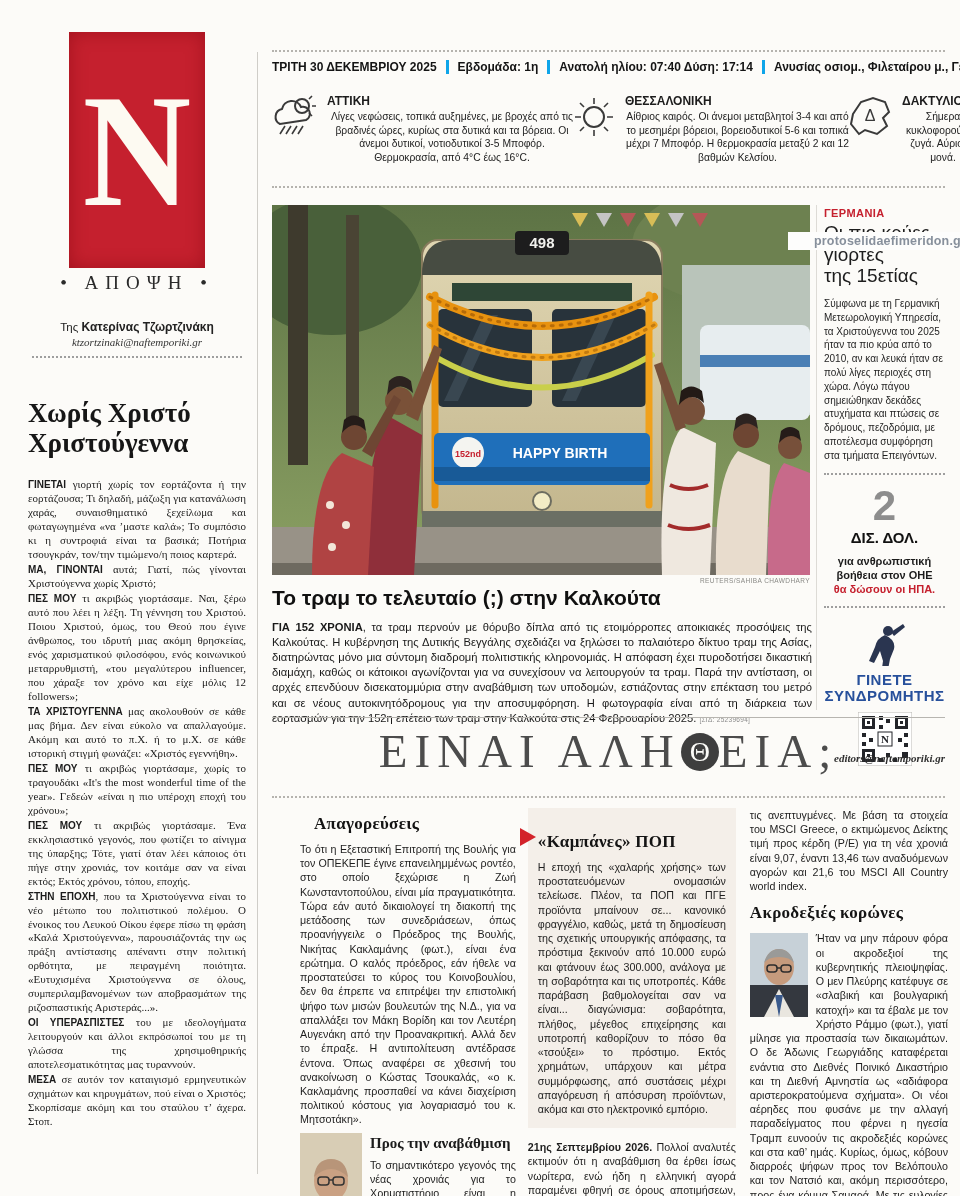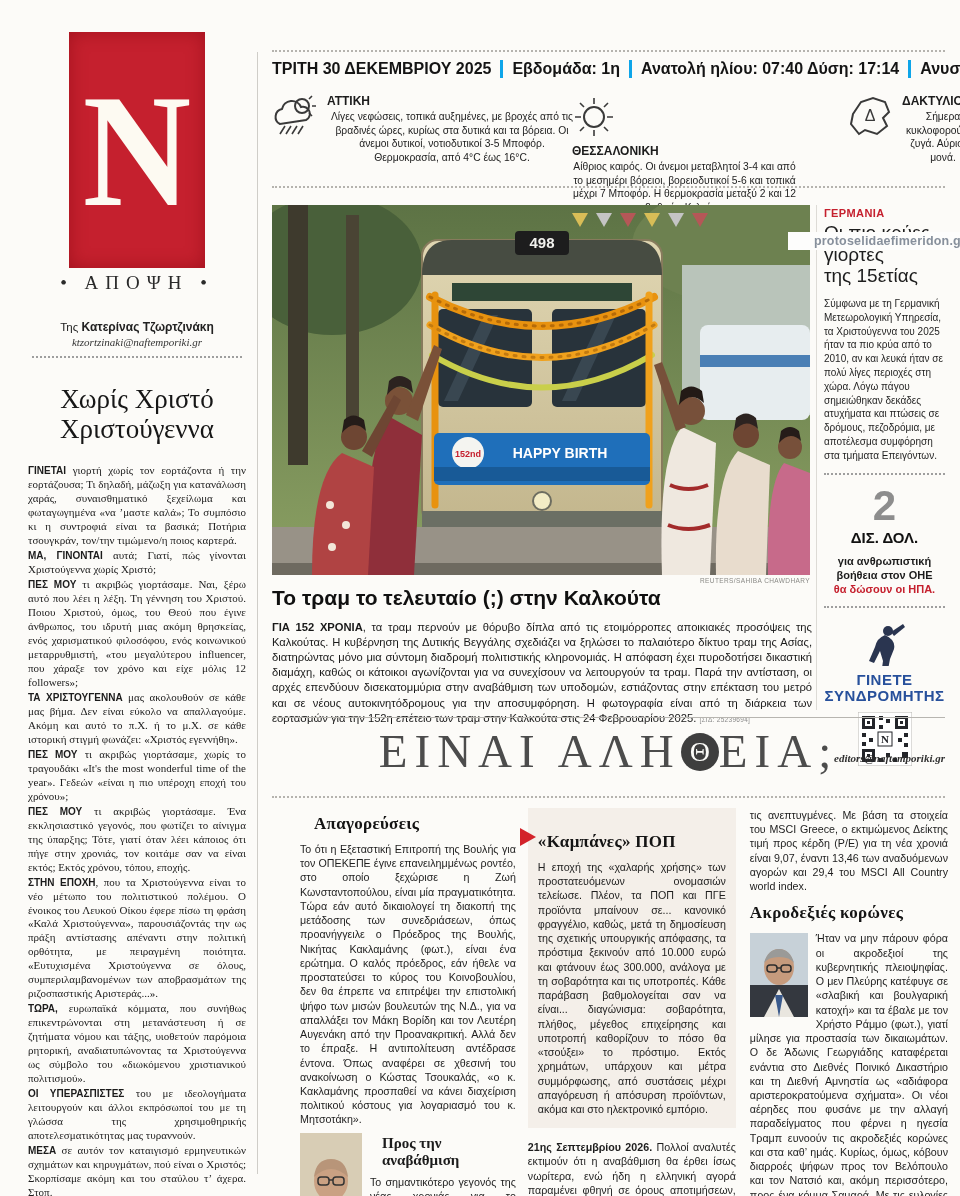--- a/index.html
+++ b/index.html
@@ -12,44 +12,44 @@
   .leftcol{position:absolute;left:28px;top:18px;width:218px;}
   .logo-box{width:136px;height:236px;background:#c5202e;margin:14px auto 0;display:flex;
             align-items:center;justify-content:center;box-shadow:inset 0 0 18px rgba(120,0,10,.45);}
   .logo-n{font-family:"Liberation Serif",serif;font-size:150px;font-weight:bold;color:#fdfaf2;line-height:1;transform:scaleY(1.08);}
   .aposi{margin-top:4px;text-align:center;font-size:19px;letter-spacing:7px;color:#2a2a2a;}
   .byline{margin-top:26px;text-align:center;font-size:11.5px;color:#222;}
   .byline b{font-size:12px;}
   .bymail{text-align:center;font-size:11px;font-style:italic;margin-top:2px;color:#333;}
   .dots{border-top:2px dotted #9e9e9e;height:0;}
   .leftcol .dots{margin:8px 4px 0;}
-  .op-head{margin-top:26px;text-align:center;font-size:27px;line-height:1.12;color:#161616;font-weight:normal;}
+  .op-head{margin-top:40px;text-align:left;font-size:27px;line-height:1.12;color:#161616;font-weight:bold;}
   .op-body{margin-top:20px;font-family:"Liberation Serif","DejaVu Serif",serif;font-size:11px;
            line-height:1.27;text-align:justify;color:#1b1b1b;}
   .op-body p{margin:0 0 1px;}
   .lead{font-family:"Liberation Sans",sans-serif;font-weight:bold;font-size:10px;}
   .sid{font-size:6.5px;color:#8a8a8a;letter-spacing:.3px;}
 
   
   .vrule{position:absolute;left:257px;top:52px;height:1122px;border-left:1px solid #cfcdc8;}
   .vrule2{position:absolute;left:816px;top:205px;height:505px;border-left:1px solid #dddbd6;}
   .hdots{position:absolute;left:272px;width:673px;border-top:2px dotted #b5b3ae;height:0;}
   .hline{position:absolute;left:272px;width:673px;border-top:1px solid #b7b5b0;height:0;}
 
   
-  .datebar{position:absolute;left:272px;top:60px;width:673px;display:flex;font-size:16px;font-weight:bold;color:#141414;white-space:nowrap;}
+  .datebar{position:absolute;left:272px;top:60px;width:673px;display:flex;font-size:12px;font-weight:bold;color:#141414;white-space:nowrap;}
   .datebar .seg{padding:0 9px;border-left:3px solid #0ea5e9;}
   .datebar .seg:first-child{border-left:none;padding-left:0;}
   .weather{position:absolute;left:272px;top:94px;width:673px;display:flex;}
   .wx{display:flex;}
   .wx .icon{flex:0 0 auto;margin-right:9px;color:#3a3a3a;}
   .wx .tit{font-size:12px;font-weight:bold;margin-bottom:2px;}
   .wx .txt{font-size:10.3px;line-height:1.32;color:#222;text-align:center;}
   .wx1{width:300px;} .wx1 .txt{width:250px;}
-  .wx2{width:275px;flex-direction:column;} .wx2 .txt{width:225px;}
+  .wx2{width:275px;} .wx2 .txt{width:225px;}
   .wx3{width:98px;}  .wx3 .txt{width:82px;}
 
   
   .photo{position:absolute;left:272px;top:205px;width:538px;height:370px;background:#7b8d5e;}
   .credit{position:absolute;left:272px;top:577px;width:538px;text-align:right;font-size:6.5px;color:#8a8a86;letter-spacing:.4px;}
   .story-title{position:absolute;left:272px;top:586px;width:538px;font-size:21px;font-weight:bold;color:#101010;}
   .story-body{position:absolute;left:272px;top:620px;width:540px;font-size:11.2px;line-height:1.35;text-align:justify;color:#191919;}
   .story-body .lead{font-size:11.2px;}
 
   
@@ -75,21 +75,21 @@
          background:#3e3e3e;color:#fbfbf8;font-size:28px;text-align:center;vertical-align:6px;letter-spacing:0;}
   .rum-mail{position:absolute;left:770px;top:752px;width:175px;text-align:right;
             font-family:"Liberation Serif",serif;font-style:italic;font-weight:bold;font-size:11px;color:#2f2f2f;}
   .cols{position:absolute;left:300px;top:808px;width:648px;display:flex;align-items:flex-start;}
   .col-h{font-family:"Liberation Serif","DejaVu Serif",serif;font-weight:bold;font-size:17px;color:#141414;letter-spacing:.3px;}
   .col-t{font-size:10.7px;line-height:1.33;text-align:justify;color:#1d1d1d;}
   .col1{width:220px;margin-right:12px;}
   .col1 .col-h{text-align:left;margin:6px 0 8px 14px;}
   .p-row{display:flex;margin-top:6px;}
   .p-row .ptxt{flex:1;margin-left:8px;}
-  .sub-h{font-family:"Liberation Serif",serif;font-weight:bold;font-size:15px;margin:2px 12px 6px;}
+  .sub-h{font-family:"Liberation Serif",serif;font-weight:bold;font-size:15px;margin:2px 0 6px;}
   .col2{width:212px;margin-right:14px;position:relative;}
   .card{background:#f4efe9;padding:24px 10px 12px;position:relative;}
   .tri{position:absolute;left:-8px;top:20px;width:0;height:0;border-top:9px solid transparent;
        border-bottom:9px solid transparent;border-left:16px solid #d3232a;}
   .card .col-h{margin-bottom:8px;}
   .col2-cont{margin-top:12px;}
   .col3{width:202px;}
   .col3 .col-h{margin:10px 0 8px;}
   .photo2{float:left;margin:2px 8px 2px 0;}
 </style>
@@ -114,21 +114,20 @@
       <div>Χριστούγεννα</div>
     </div>
     <div class="op-body">
       <p><span class="lead">ΓΙΝΕΤΑΙ</span><span> γιορτή χωρίς τον εορτάζοντα ή την εορτάζουσα; Τι δηλαδή, μάζωξη για κατανάλωση χαράς, συναισθηματικό ξεχείλωμα και φωταγωγημένα «να ’μαστε καλά»; Το συμπόσιο κι η συντροφιά είναι τα βασικά; Ποτήρια τσουγκράν, τον/την τιμώμενο/η ποιος καρτερά.</span></p>
       <p><span class="lead">ΜΑ, ΓΙΝΟΝΤΑΙ</span><span> αυτά; Γιατί, πώς γίνονται Χριστούγεννα χωρίς Χριστό;</span></p>
       <p><span class="lead">ΠΕΣ ΜΟΥ</span><span> τι ακριβώς γιορτάσαμε. Ναι, ξέρω αυτό που λέει η λέξη. Τη γέννηση του Χριστού. Ποιου Χριστού, όμως, του Θεού που έγινε άνθρωπος, του ιδρυτή μιας ακόμη θρησκείας, ενός χαρισματικού φιλοσόφου, ενός κοινωνικού μεταρρυθμιστή, «του μεγαλύτερου influencer, που χάραξε τον χρόνο και είχε μόλις 12 followers»;</span></p>
       <p><span class="lead">ΤΑ ΧΡΙΣΤΟΥΓΕΝΝΑ</span><span> μας ακολουθούν σε κάθε μας βήμα. Δεν είναι εύκολο να απαλλαγούμε. Ακόμη και αυτό το π.Χ. ή το μ.Χ. σε κάθε ιστορική στιγμή φωνάζει: «Χριστός εγεννήθη».</span></p>
       <p><span class="lead">ΠΕΣ ΜΟΥ</span><span> τι ακριβώς γιορτάσαμε, χωρίς το τραγουδάκι «It's the most wonderful time of the year». Γεδεών «είναι η πιο υπέροχη εποχή του χρόνου»;</span></p>
       <p><span class="lead">ΠΕΣ ΜΟΥ</span><span> τι ακριβώς γιορτάσαμε. Ένα εκκλησιαστικό γεγονός, που φωτίζει το αίνιγμα της ύπαρξης; Τότε, γιατί όταν λέει κάποιος ότι πήγε στην χρονιάς, τον κοιτάμε σαν να είναι εκτός; Εκτός χρόνου, τόπου, εποχής.</span></p>
       <p><span class="lead">ΣΤΗΝ ΕΠΟΧΗ</span><span>, που τα Χριστούγεννα είναι το νέο μέτωπο του πολιτιστικού πολέμου. Ο ένοικος του Λευκού Οίκου έφερε πίσω τη φράση «Καλά Χριστούγεννα», παρουσιάζοντάς την ως πράξη αντίστασης απέναντι στην πολιτική ορθότητα, με πειραγμένη ποιότητα. «Ευτυχισμένα Χριστούγεννα σε όλους, συμπεριλαμβανομένων των αποβρασμάτων της ριζοσπαστικής Αριστεράς...».</span></p>
-      <p><span class="lead">ΤΩΡΑ,</span><span> ευρωπαϊκά κόμματα, που συνήθως επικεντρώνονται στη μετανάστευση ή σε ζητήματα νόμου και τάξης, υιοθετούν παρόμοια ρητορική, αναδιατυπώνοντας τα Χριστούγεννα ως σύμβολο του «διωκόμενου χριστιανικού πολιτισμού».</span></p>
       <p><span class="lead">ΟΙ ΥΠΕΡΑΣΠΙΣΤΕΣ</span><span> του με ιδεολογήματα λειτουργούν και άλλοι εκπρόσωποί του με τη γλώσσα της χρησιμοθηρικής αποτελεσματικότητας μας τυραννούν.</span></p>
       <p><span class="lead">ΜΕΣΑ</span><span> σε αυτόν τον καταιγισμό ερμηνευτικών σχημάτων και κηρυγμάτων, πού είναι ο Χριστός;  Σκορπίσαμε ακόμη και του σταύλου τ’ άχερα. Στοπ. </span></p>
     </div>
   </div>
 
   <div class="vrule"></div>
   <div class="vrule2"></div>
 
   <div class="hdots" style="top:50px;"></div>
   <div class="datebar">
@@ -382,21 +381,21 @@
         <div class="tri"></div>
         <div class="col-h">«Καμπάνες» ΠΟΠ</div>
         <div class="col-t">Η εποχή της «χαλαρής χρήσης» των προστατευόμενων ονομασιών τελείωσε. Πλέον, τα ΠΟΠ και ΠΓΕ προϊόντα μπαίνουν σε... κανονικό φραγγέλιο, καθώς, μετά τη δημοσίευση της σχετικής υπουργικής απόφασης, τα πρόστιμα ξεκινούν από 10.000 ευρώ και φτάνουν έως 300.000, ανάλογα με τη σοβαρότητα και τις υποτροπές. Κάθε παράβαση βαθμολογείται σαν να είναι... διαγώνισμα: σοβαρότητα, πλήθος, μέγεθος επιχείρησης και υποτροπή καθορίζουν το πόσο θα «τσούξει» το πρόστιμο. Εκτός χρημάτων, υπάρχουν και μέτρα συμμόρφωσης, από συστάσεις μέχρι απαγόρευση ή απόσυρση προϊόντων, ακόμα και στο ηλεκτρονικό εμπόριο.</div>
       </div>
       <div class="col-t col2-cont">
         <b>21ης Σεπτεμβρίου 2026.</b><span> Πολλοί αναλυτές εκτιμούν ότι η αναβάθμιση θα έρθει ίσως νωρίτερα, ενώ ήδη η ελληνική αγορά παραμένει φθηνή σε όρους αποτιμήσεων, τόσο σε σύγκριση με τις αναδυόμενες αγορές όσο και</span>
       </div>
     </div>
 
     <div class="col3">
-      <div class="col-t">τις ανεπτυγμένες. Με βάση τα στοιχεία του MSCI Greece, ο εκτιμώμενος Δείκτης τιμή προς κέρδη (P/E) για τη νέα χρονιά είναι 9,07, έναντι 13,46 των αναδυόμενων αγορών και 29,4 του MSCI All Country world index.</div>
+      <div class="col-t">τις ανεπτυγμένες. Με βάση τα στοιχεία του MSCI Greece, ο εκτιμώμενος Δείκτης τιμή προς κέρδη (P/E) για τη νέα χρονιά είναι 9,07, έναντι 13,46 των αναδυόμενων αγορών και 21,6 του MSCI All Country world index.</div>
       <div class="col-h">Ακροδεξιές κορώνες</div>
       <div>
         <span class="photo2">
           <svg width="58" height="84" viewBox="0 0 58 84">
             <rect width="58" height="84" fill="#c7d1d8"></rect>
             <rect x="0" y="52" width="58" height="32" fill="#34383f"></rect>
             <path d="M14 84 L29 56 L44 84 Z" fill="#e9e6df"></path>
             <path d="M25 62 l4 22 l4 -22 z" fill="#3a5a8c"></path>
             <ellipse cx="29" cy="34" rx="15" ry="18" fill="#c69b7d"></ellipse>
             <path d="M14 30 q4 -14 15 -14 q11 0 15 14 q-4 -6 -15 -6 q-11 0 -15 6z" fill="#9a9a98"></path>

